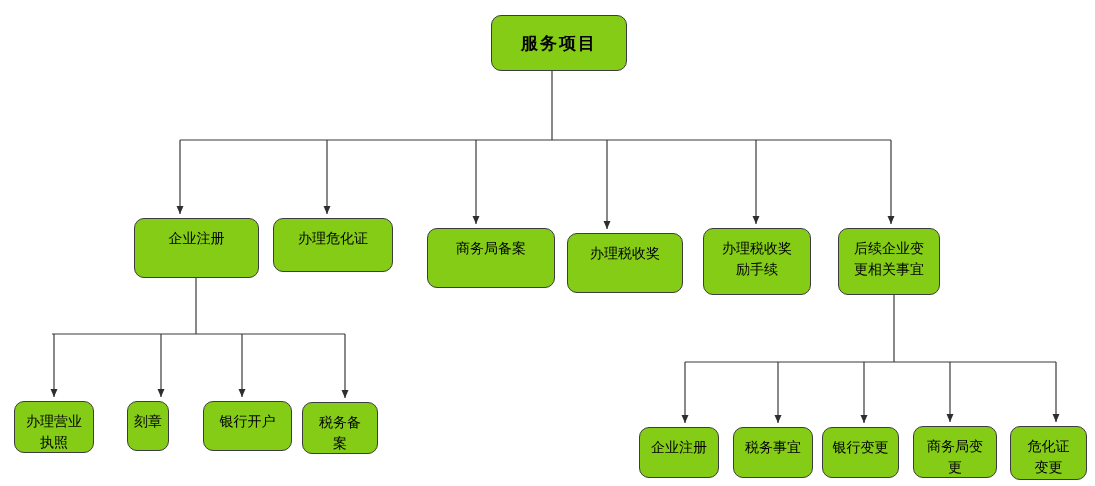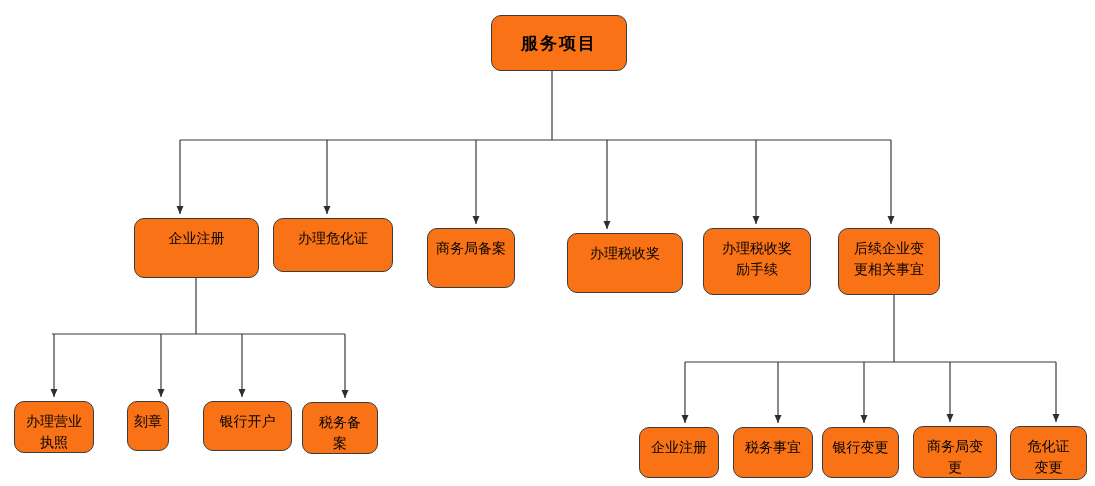--- a/index.html
+++ b/index.html
@@ -24,21 +24,21 @@
   }
   #connectors line {
     stroke: #3a3a3a;
     stroke-width: 1.2;
   }
   .node {
     position: absolute;
     box-sizing: border-box;
     border: 1.4px solid #3c3c3c;
     border-radius: 10px;
-    background: #f97316;
+    background: #84cc16;
     display: flex;
     flex-direction: column;
     align-items: center;
     padding-top: 9px;
     font-size: 14px;
     color: #000000;
     text-align: right;
     z-index: 2;
   }
   .node .line {
@@ -96,21 +96,21 @@
   </div>
 
   <div class="node" style="left:134px;top:218px;width:125px;height:60px">
     <span class="line">企业注册</span>
   </div>
 
   <div class="node" style="left:273px;top:218px;width:120px;height:54px">
     <span class="line">办理危化证</span>
   </div>
 
-  <div class="node" style="left:427px;top:228px;width:88px;height:60px">
+  <div class="node" style="left:427px;top:228px;width:128px;height:60px">
     <span class="line">商务局备案</span>
   </div>
 
   <div class="node" style="left:567px;top:233px;width:116px;height:60px">
     <span class="line">办理税收奖</span>
   </div>
 
   <div class="node" style="left:703px;top:228px;width:108px;height:67px">
     <span class="line">办理税收奖</span>
     <span class="line">励手续</span>

